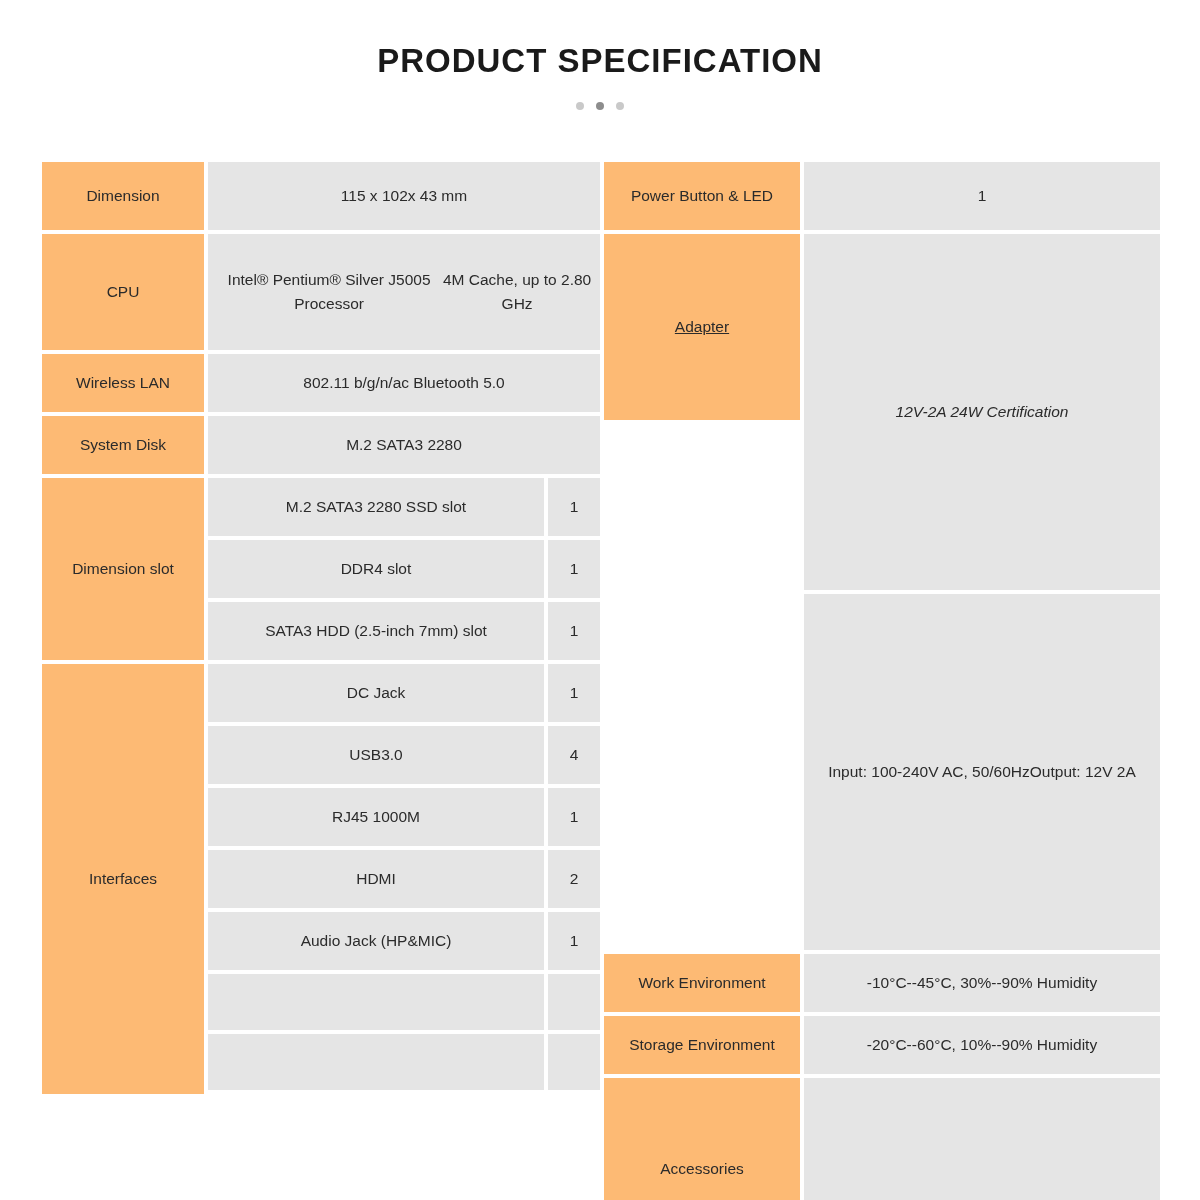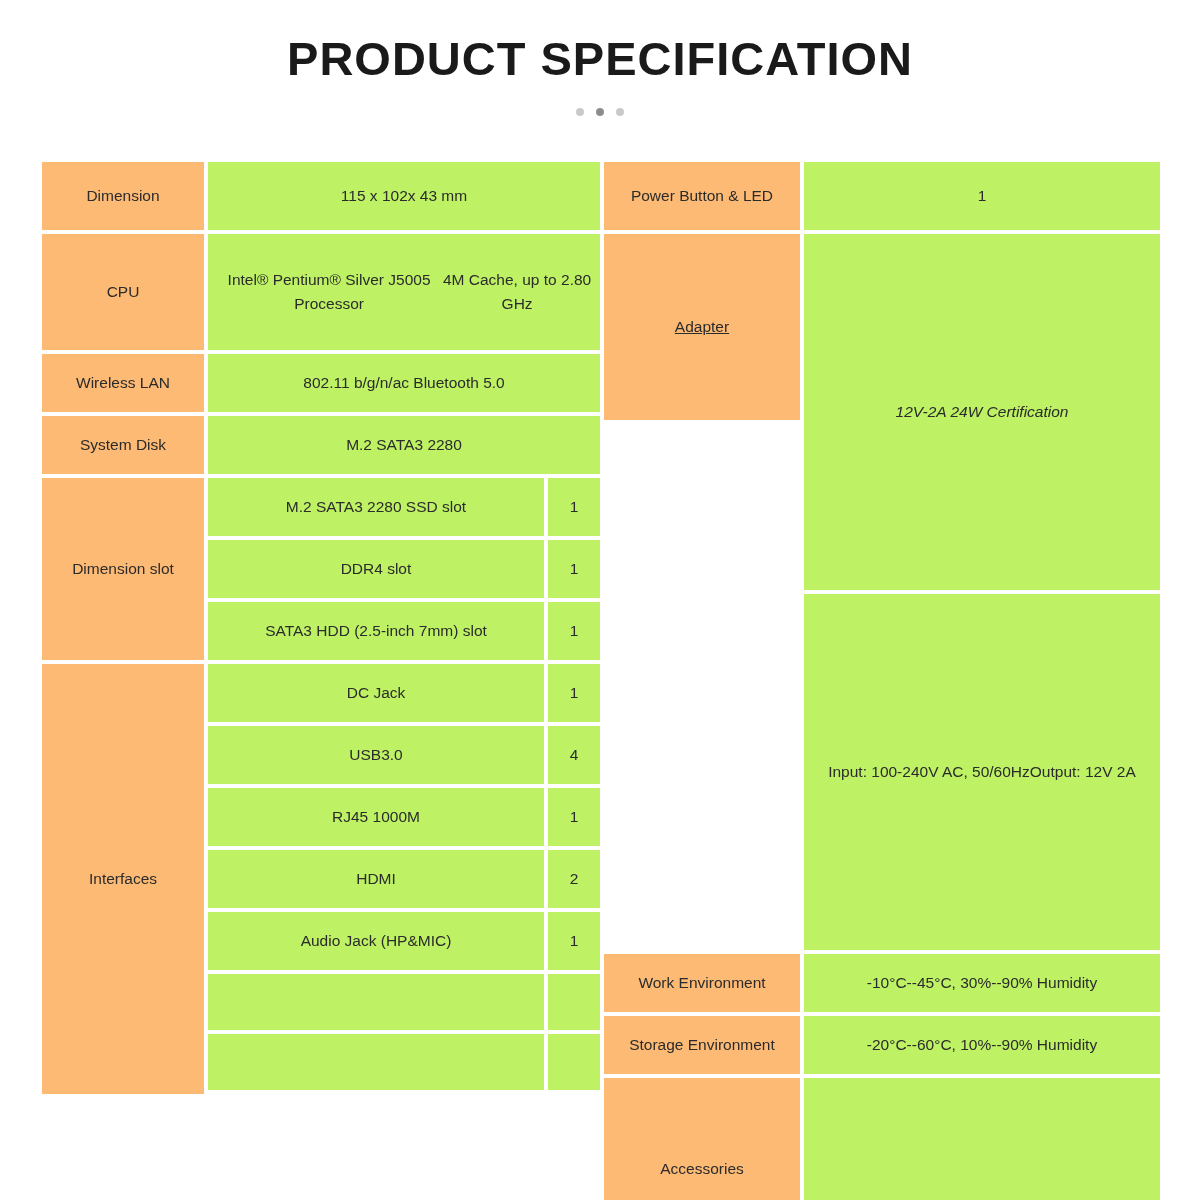--- a/index.html
+++ b/index.html
@@ -9,25 +9,25 @@
     background: #ffffff;
     font-family: "Liberation Sans", sans-serif;
   }
   .page {
     width: 1200px; height: 1200px;
     position: relative;
     background: #ffffff;
   }
   .title {
     text-align: center;
-    font-size: 47px;
+    font-size: 33px;
     font-weight: bold;
     letter-spacing: 1px;
     color: #1a1a1a;
-    padding-top: 33px;
+    padding-top: 43px;
     line-height: 1.1;
   }
   .dots {
     display: flex;
     justify-content: center;
     align-items: center;
     gap: 12px;
     margin-top: 22px;
     height: 10px;
   }
@@ -54,21 +54,21 @@
   .col-left { width: 562px; }
   .col-right { width: 560px; }
 
   .row {
     display: flex;
     width: 100%;
   }
 
   
   .cell {
-    background: #bef264;
+    background: #e5e5e5;
     border: 2px solid #ffffff;
     display: flex;
     align-items: center;
     justify-content: center;
     text-align: center;
     font-size: 15.5px;
     color: #2b2b2b;
     line-height: 1.55;
     padding: 6px 8px;
   }

